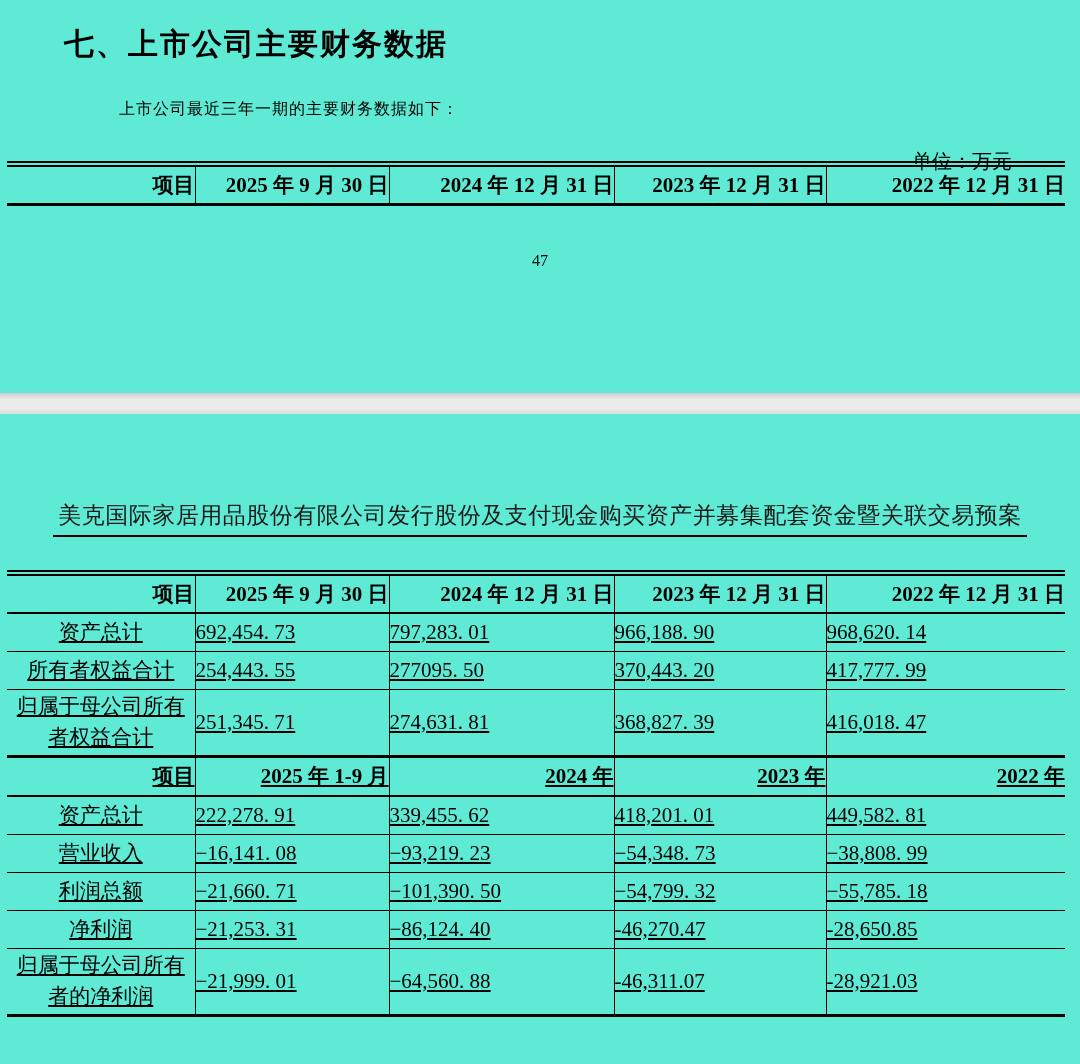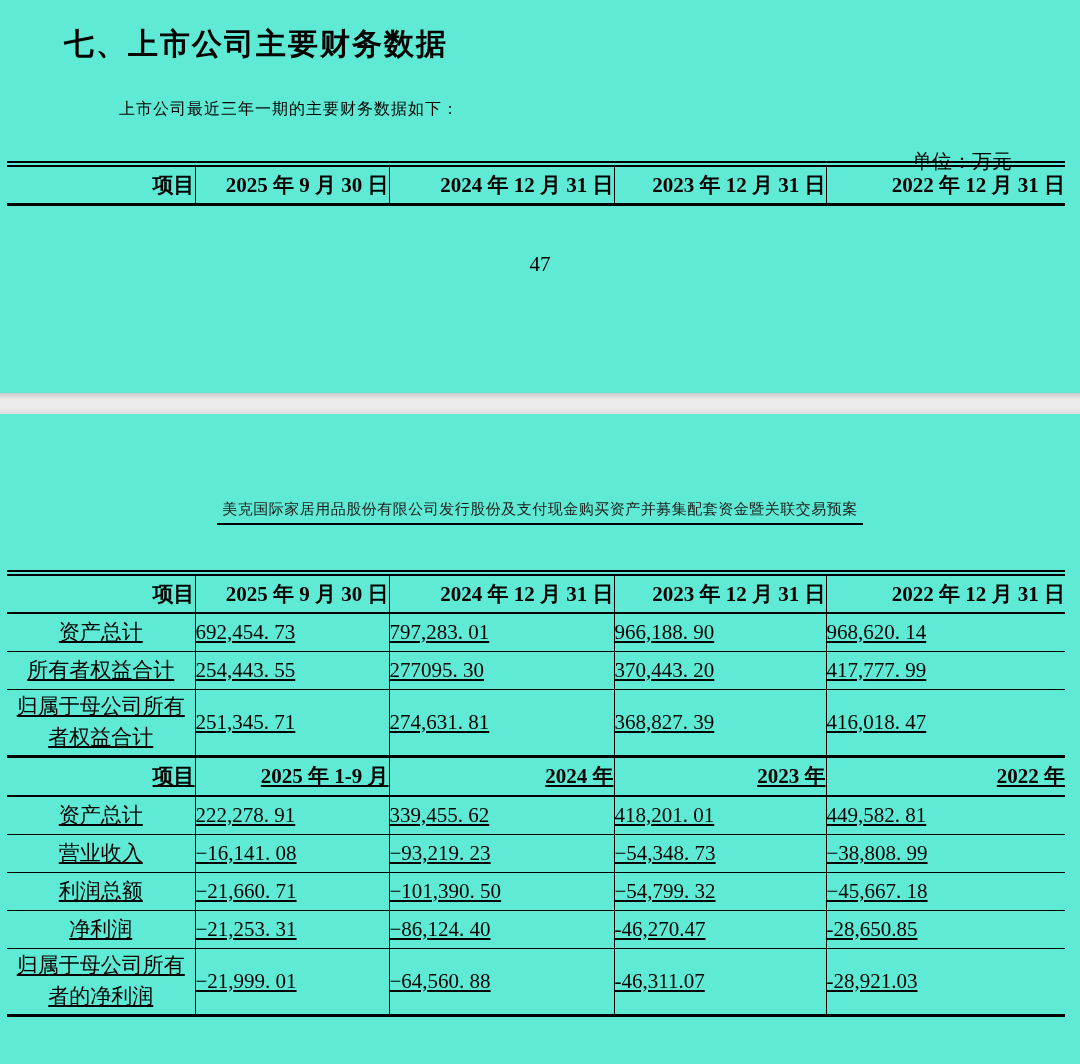--- a/index.html
+++ b/index.html
@@ -24,27 +24,27 @@
   td:first-child { border-left:none; }
   tr + tr td { border-top:1.5px solid #000;text-decoration:underline; }
   tr.header + tr td { border-top:2px solid #000; }
   tr.thick-top td { border-top:3px solid #000 !important; }
   tr.header td { font-weight:bold; text-align:right; height:40px; }
   tr.tall td { height:67px; }
   td.label { text-align:center; white-space:pre-line; line-height:31px; }
   td.num   { text-align:left; padding-right:10px; }
 
   .page-number { position:absolute; top:252px; left:0; width:100%;
-                 text-align:center; font-size:21px; }
+                 text-align:center; font-size:16px; }
 
   .page-gap { position:absolute; top:393px; left:0; width:100%; height:21px;
     background:linear-gradient(#cccccc, #ebebeb 30%, #ebebeb 72%, #dddddd); }
 
   .doc-title-wrap { position:absolute; top:500px; left:0; width:100%; text-align:center; }
-  .doc-title { display:inline-block; font-size:15px; color:#1a1a1a;
+  .doc-title { display:inline-block; font-size:23px; color:#1a1a1a;
     padding:0 5px 4px 5px; border-bottom:2px solid #000; letter-spacing:0.5px; }
 </style>
 </head>
 <body>
 
 <div id="screen">
 
   <div class="section-heading">七、上市公司主要财务数据</div>
 
   <div class="intro">上市公司最近三年一期的主要财务数据如下：</div>
@@ -97,21 +97,21 @@
         <tr class="data">
           <td class="label">资产总计</td>
           <td class="num">692,454. 73</td>
           <td class="num">797,283. 01</td>
           <td class="num">966,188. 90</td>
           <td class="num">968,620. 14</td>
         </tr>
         <tr class="data">
           <td class="label">所有者权益合计</td>
           <td class="num">254,443. 55</td>
-          <td class="num">277095. 30</td>
+          <td class="num">277095. 50</td>
           <td class="num">370,443. 20</td>
           <td class="num">417,777. 99</td>
         </tr>
         <tr class="data tall">
           <td class="label">归属于母公司所有
 者权益合计</td>
           <td class="num">251,345. 71</td>
           <td class="num">274,631. 81</td>
           <td class="num">368,827. 39</td>
           <td class="num">416,018. 47</td>
@@ -135,21 +135,21 @@
           <td class="num">−16,141. 08</td>
           <td class="num">−93,219. 23</td>
           <td class="num">−54,348. 73</td>
           <td class="num">−38,808. 99</td>
         </tr>
         <tr class="data">
           <td class="label">利润总额</td>
           <td class="num">−21,660. 71</td>
           <td class="num">−101,390. 50</td>
           <td class="num">−54,799. 32</td>
-          <td class="num">−45,667. 18</td>
+          <td class="num">−55,785. 18</td>
         </tr>
         <tr class="data">
           <td class="label">净利润</td>
           <td class="num">−21,253. 31</td>
           <td class="num">−86,124. 40</td>
           <td class="num">-46,270.47</td>
           <td class="num">-28,650.85</td>
         </tr>
         <tr class="data tall">
           <td class="label">归属于母公司所有

